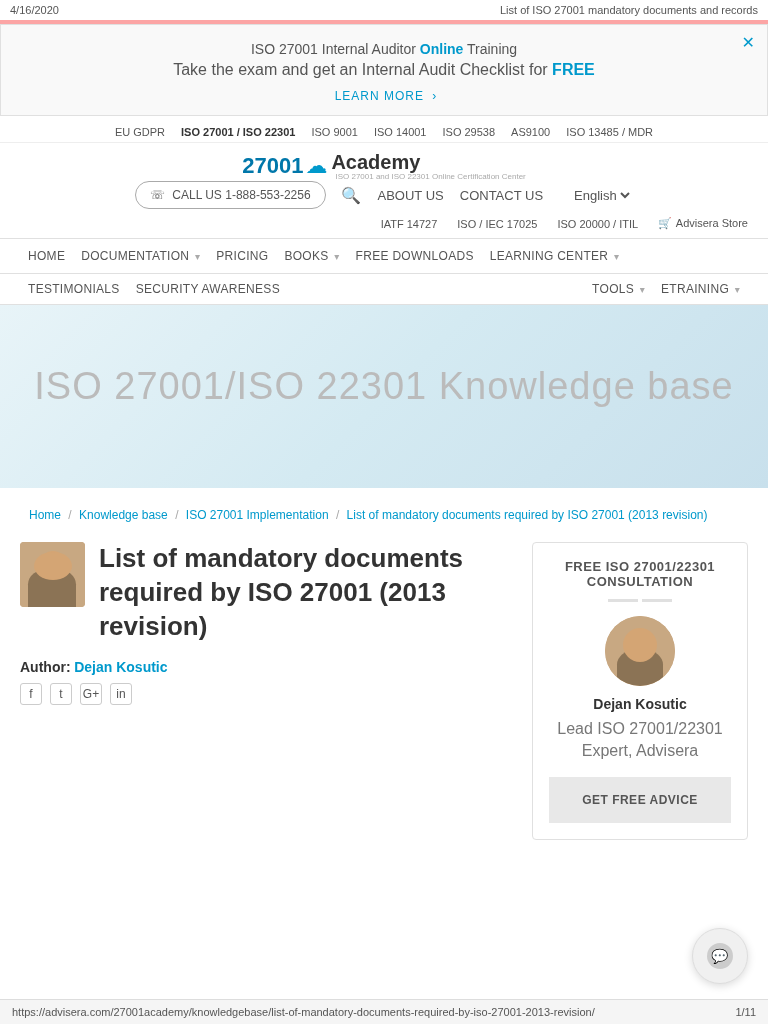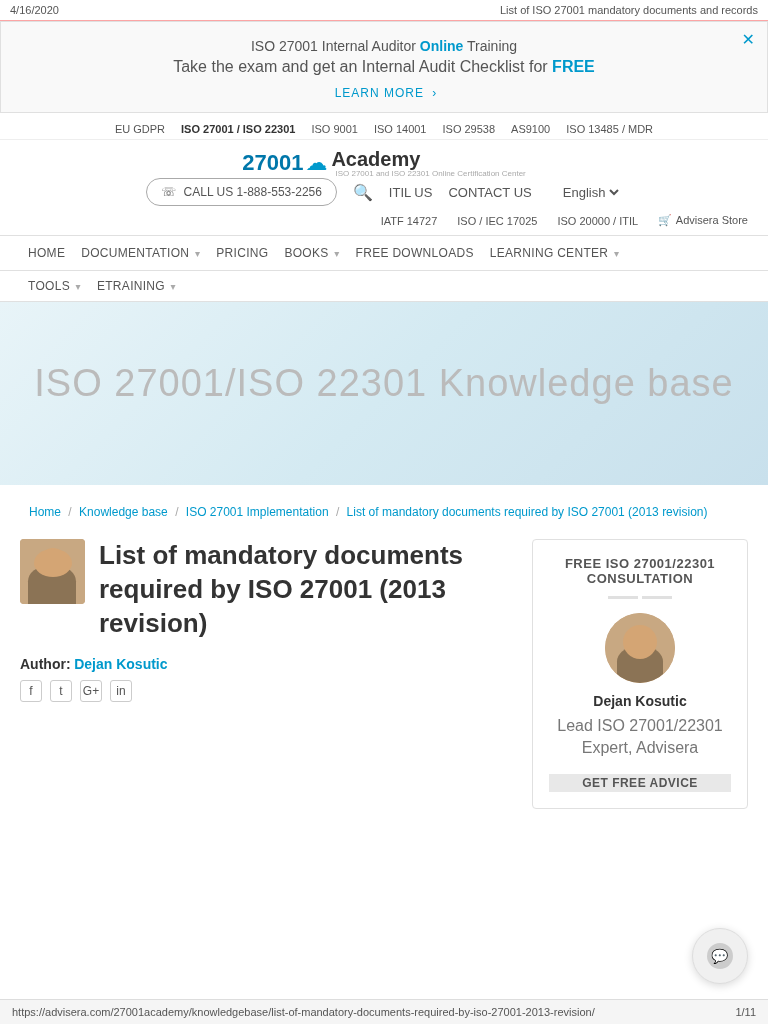--- a/index.html
+++ b/index.html
@@ -268,21 +268,21 @@
       margin-bottom: 14px;
     }
     .get-advice-btn {
       display: block;
       background: #e8e8e8;
       color: #555;
       font-size: 12px;
       font-weight: bold;
       text-transform: uppercase;
       letter-spacing: 0.5px;
-      padding: 2px 8px;
+      padding: 16px 8px;
       border-radius: 0;
       text-decoration: none;
       cursor: pointer;
       border: none;
       width: 100%;
     }
 
     
     .chat-btn {
       position: fixed;
@@ -312,21 +312,21 @@
       color: #555;
       position: fixed;
       bottom: 0;
       left: 0;
       width: 768px;
     }
   </style>
 </head>
 <body>
 
-<div style="display:flex; justify-content:space-between; padding:4px 10px; font-size:11px; color:#555; border-bottom:1px solid #fca5a5;">
+<div style="display:flex; justify-content:space-between; padding:4px 10px; font-size:11px; color:#555; border-bottom:4px solid #fca5a5;">
   <span>4/16/2020</span>
   <span>List of ISO 27001 mandatory documents and records</span>
 </div>
 
 <div class="banner">
   <span class="banner-close">✕</span>
   <div class="banner-title">
     ISO 27001 Internal Auditor <span class="online">Online</span> Training
   </div>
   <div class="banner-subtitle">
@@ -357,21 +357,21 @@
       <span style="font-size:20px;font-weight:bold;color:#333;">Academy</span>
       <span class="logo-sub">ISO 27001 and ISO 22301 Online Certification Center</span>
     </div>
   </div>
   <div class="util-nav">
     <div class="call-btn">
       <span class="phone-icon">☏</span>
       <span>CALL US 1-888-553-2256</span>
     </div>
     <span class="search-icon-btn">🔍</span>
-    <a class="util-link">ITIL US</a>
+    <a class="util-link">ABOUT US</a>
     <a class="util-link">CONTACT US</a>
     <span style="display:flex;align-items:center;gap:2px;margin-left:11px;">
       <select class="lang-select">
         <option>English</option>
       </select>
     </span>
   </div>
 </div>
 
 <div class="second-nav-row">
@@ -386,20 +386,24 @@
 <div class="main-nav">
   <a>HOME</a>
   <a>DOCUMENTATION <span class="dropdown-arrow">▾</span></a>
   <a>PRICING</a>
   <a>BOOKS <span class="dropdown-arrow">▾</span></a>
   <a>FREE DOWNLOADS</a>
   <a>LEARNING CENTER <span class="dropdown-arrow">▾</span></a>
 </div>
 
 <div class="main-nav-2">
+  <div class="main-nav-2-left">
+    <a>TESTIMONIALS</a>
+    <a>SECURITY AWARENESS</a>
+  </div>
   <div class="main-nav-2-right">
     <a>TOOLS <span class="dropdown-arrow">▾</span></a>
     <a>eTRAINING <span class="dropdown-arrow">▾</span></a>
   </div>
 </div>
 
 <div class="hero">
   <h1 class="hero-title">ISO 27001/ISO 22301 Knowledge base</h1>
 </div>
 

